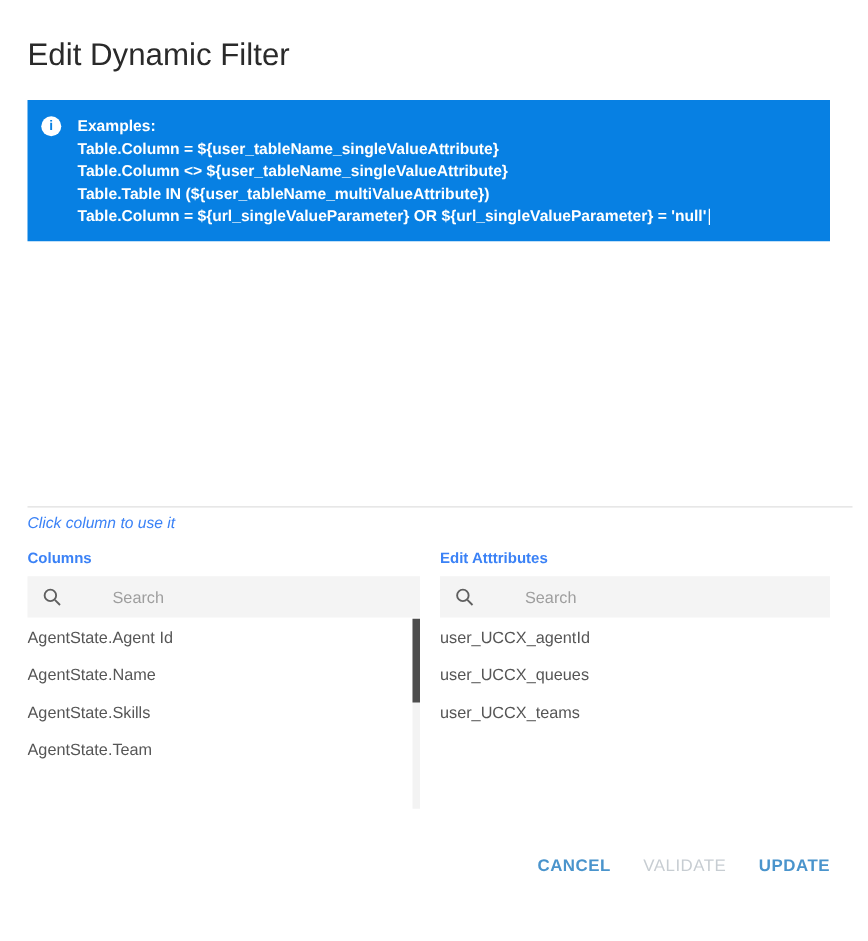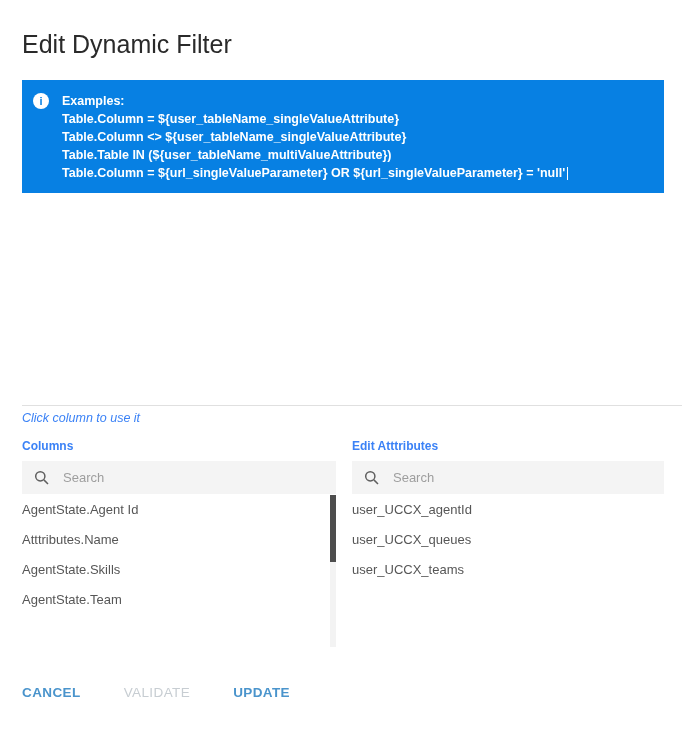--- a/index.html
+++ b/index.html
@@ -111,20 +111,21 @@
   .searchbox svg { flex: none; margin-right: 13px; display: block; }
   .searchbox input {
     border: none;
     background: transparent;
     outline: none;
     width: 100%;
     font-family: "Liberation Sans", sans-serif;
     font-size: 13px;
     color: #444444;
     padding: 0;
+    margin-left: 27px;
   }
   .searchbox input::placeholder { color: #9e9e9e; opacity: 1; }
 
   .list { position: relative; height: 154px; overflow: hidden; }
   .list-item {
     height: 30px;
     display: flex;
     align-items: center;
     font-size: 13px;
     color: #565656;
@@ -136,23 +137,23 @@
     width: 6px; height: 152px;
     background: #f3f3f3;
   }
   .scrollbar-thumb {
     width: 6px; height: 67px;
     background: #4d4d4d;
   }
 
   .actions {
     display: flex;
-    justify-content: flex-start;
+    justify-content: flex-end;
     align-items: center;
-    gap: 43px;
+    gap: 26px;
     margin-top: 37px;
   }
   .btn {
     background: none;
     border: none;
     padding: 0;
     font-family: "Liberation Sans", sans-serif;
     font-size: 13.5px;
     letter-spacing: 0.4px;
     cursor: pointer;
@@ -191,21 +192,21 @@
       <div class="searchbox">
         <svg width="16" height="16" viewBox="0 0 16 16">
           <circle cx="6.3" cy="6.3" r="4.6" fill="none" stroke="#5f5f5f" stroke-width="1.5"></circle>
           <line x1="9.9" y1="9.9" x2="14" y2="14" stroke="#5f5f5f" stroke-width="1.5"></line>
         </svg>
         <input type="text" placeholder="Search" style="">
       </div>
       <div class="list">
         <div>
             <div class="list-item">AgentState.Agent Id</div>
-            <div class="list-item">Atttributes.Name</div>
+            <div class="list-item">AgentState.Name</div>
             <div class="list-item">AgentState.Skills</div>
             <div class="list-item">AgentState.Team</div>
           </div>
         <div class="scrollbar-track">
           <div class="scrollbar-thumb"></div>
         </div>
       </div>
     </div>
 
     <div class="panel right">

